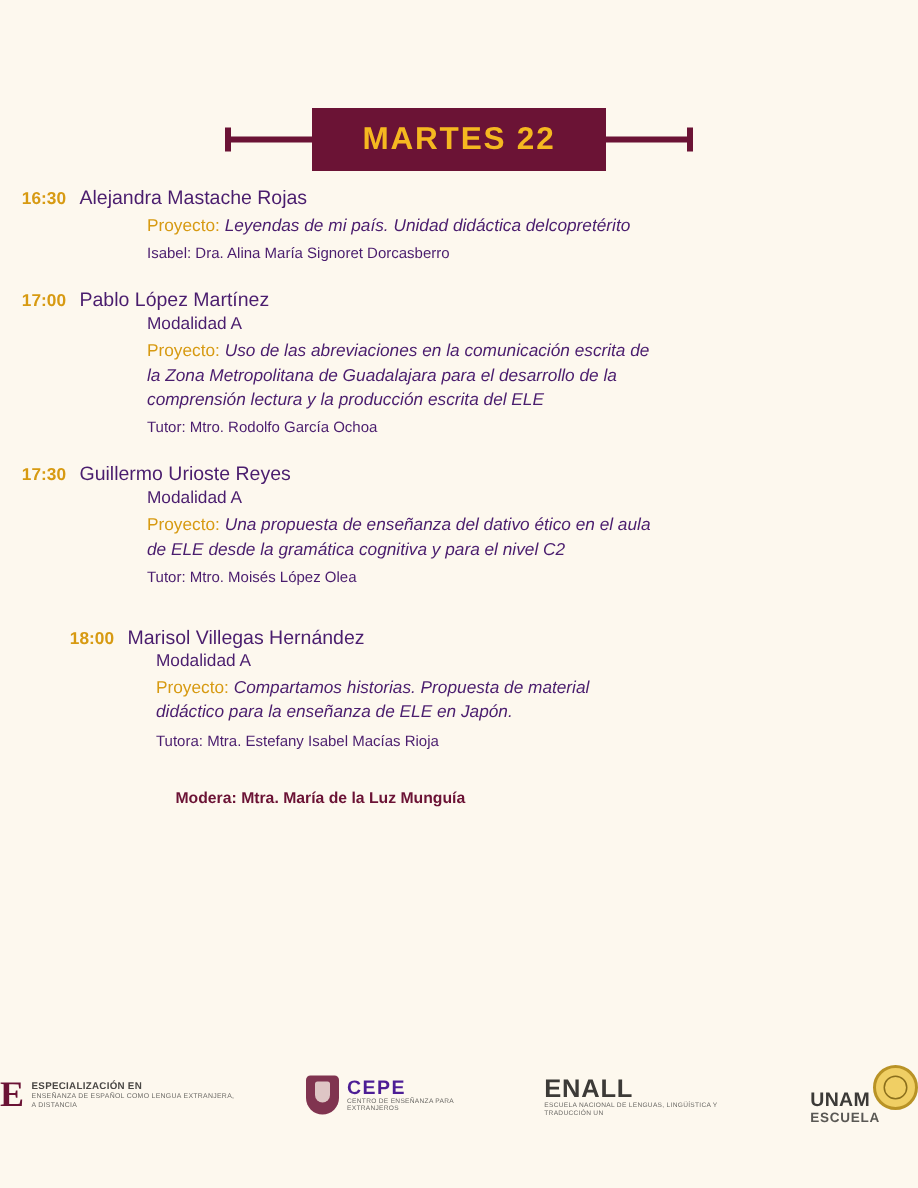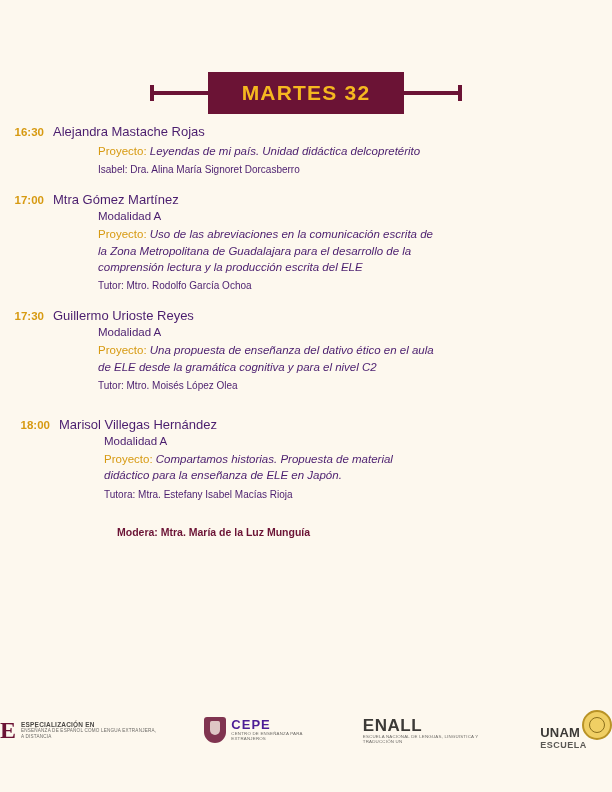--- a/index.html
+++ b/index.html
@@ -101,21 +101,21 @@
     font-style: italic;
     color: #4a1d6e;
   }
   .tutor {
     margin-top: 5px;
     font-size: 10px;
     color: #4a1d6e;
   }
 
   
-  .entry.indent-1 .time { flex-basis: 50px; width: 50px; }
+  .entry.indent-1 .time { flex-basis: 50px; width: 50px; padding-left: 26px; }
   .entry.indent-1 .body-block { margin-left: 104px; }
 
   .modera {
     margin-left: 117px;
     margin-top: 26px;
     font-size: 10.5px;
     font-weight: bold;
     color: #6b1335;
   }
 
@@ -198,21 +198,21 @@
     border:1.5px solid #8b6f1c;
   }
   .unam-stack{ display:flex; flex-direction:column; align-items:flex-start; }
   .unam-row{ display:flex; align-items:flex-end; gap:2px; }
 </style>
 </head>
 <body>
 
 <div class="header-wrap">
   <div class="rule left"></div>
-  <div class="banner">MARTES 32</div>
+  <div class="banner">MARTES 22</div>
   <div class="rule right"></div>
 </div>
 
 <div class="schedule">
 
   <div class="entry">
     <div class="entry-head">
       <span class="time">16:30</span>
       <span class="name">Alejandra Mastache Rojas</span>
     </div>
@@ -221,21 +221,21 @@
         <span class="proj-label">Proyecto:</span>
         <span class="proj-text">Leyendas de mi país. Unidad didáctica delcopretérito</span>
       </div>
       <div class="tutor">Isabel: Dra. Alina María Signoret Dorcasberro</div>
     </div>
   </div>
 
   <div class="entry">
     <div class="entry-head">
       <span class="time">17:00</span>
-      <span class="name">Mtra Gómez Martínez</span>
+      <span class="name">Pablo López Martínez</span>
     </div>
     <div class="body-block">
       <div class="modalidad">Modalidad A</div>
       <div class="proj-line">
         <span class="proj-label">Proyecto:</span>
         <span class="proj-text">Uso de las abreviaciones en la comunicación escrita de la Zona Metropolitana de Guadalajara para el desarrollo de la comprensión lectura y la producción escrita del ELE</span>
       </div>
       <div class="tutor">Tutor: Mtro. Rodolfo García Ochoa</div>
     </div>
   </div>

